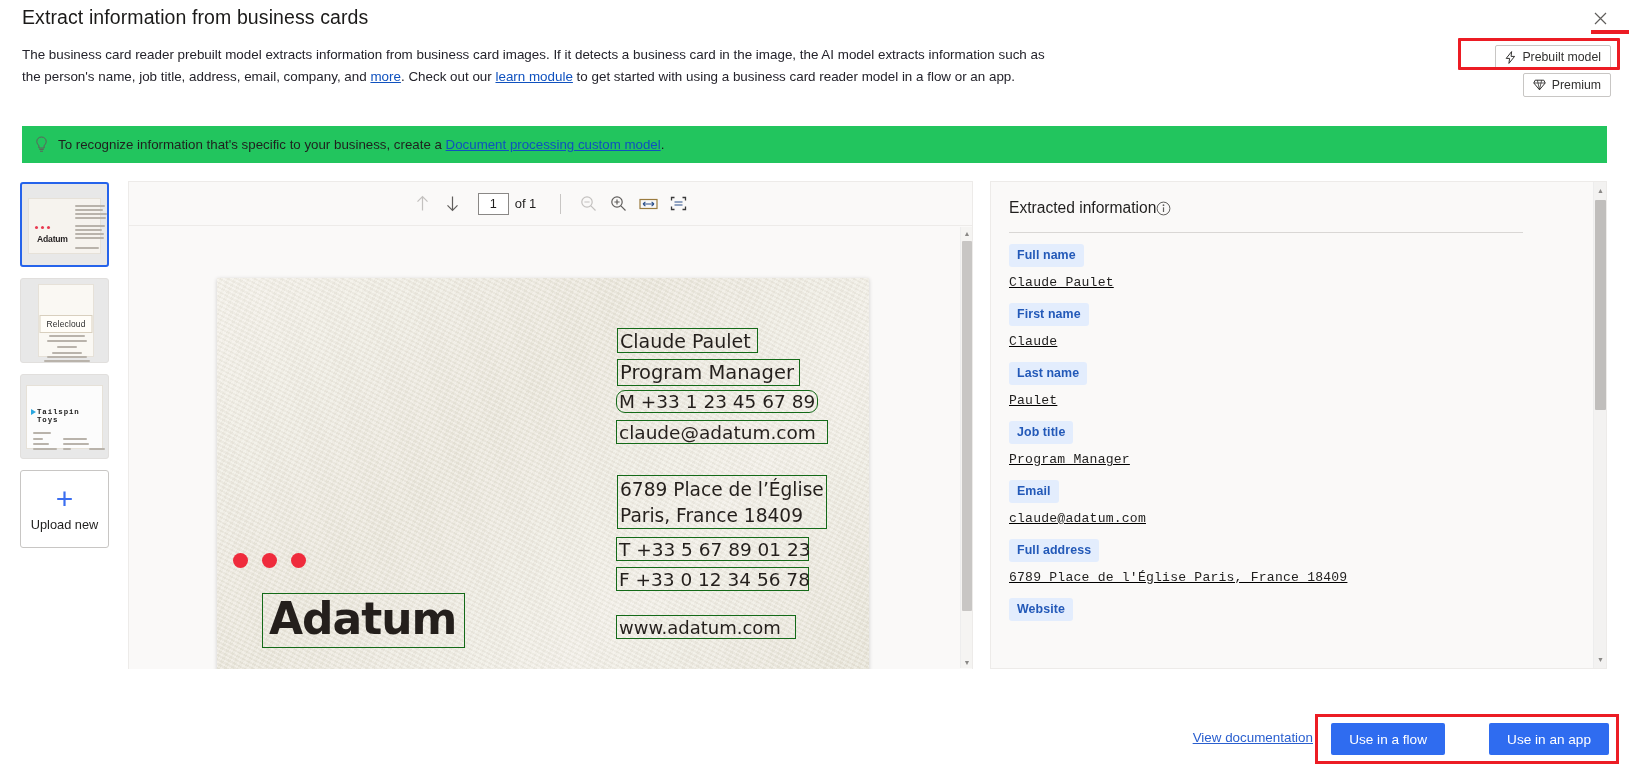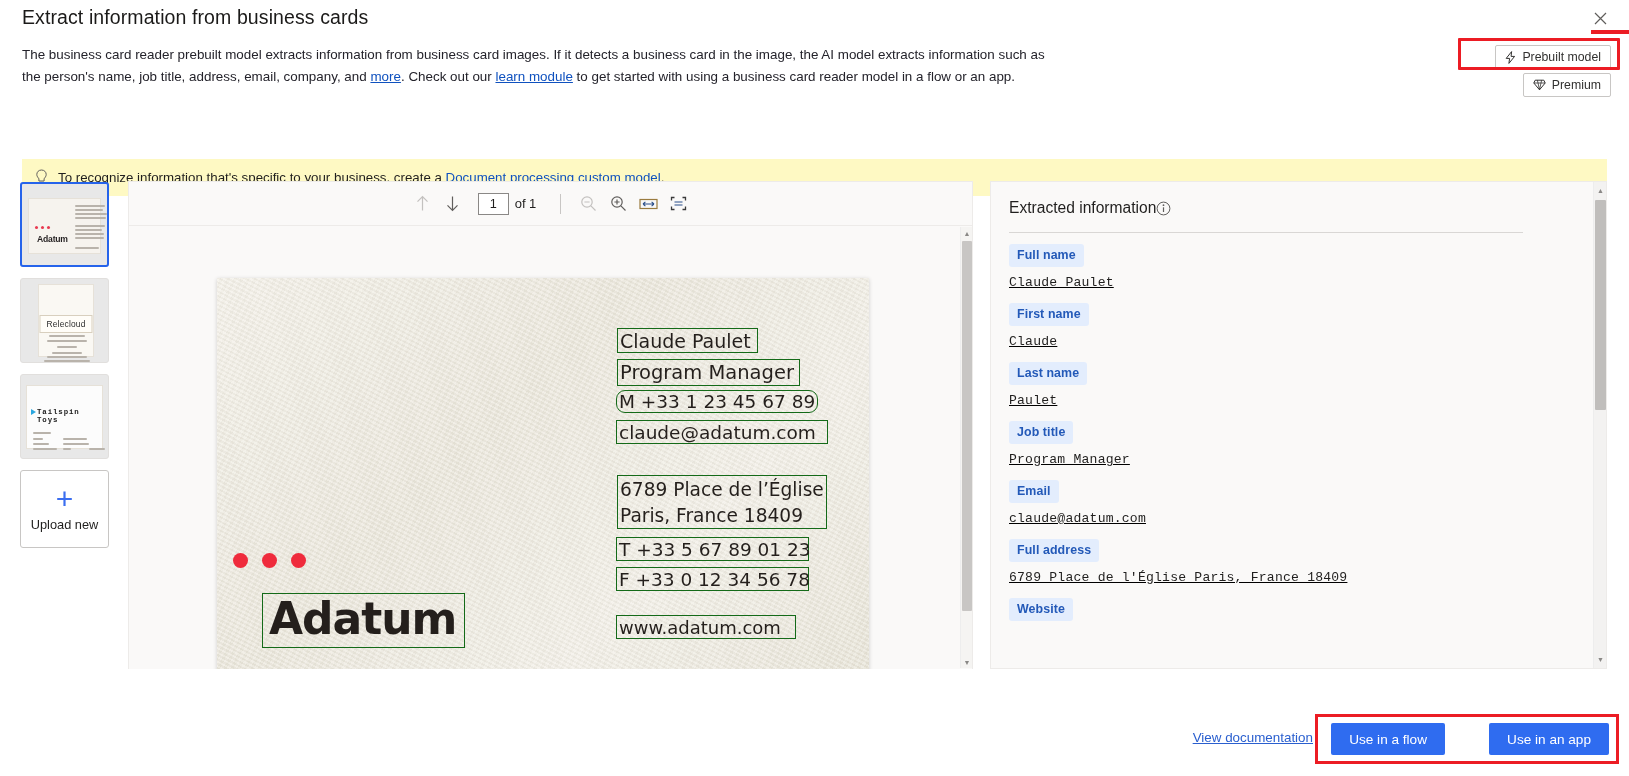--- a/index.html
+++ b/index.html
@@ -50,23 +50,23 @@
   }
   .red-top-strip {
     position: absolute; right: 0px; top: 30px; width: 38px; height: 4px;
     background: #ec1c24;
   }
 
   
   .banner {
     position: absolute; left: 22px; top: 126px;
     width: 1585px; height: 37px;
-    background: #fef9c3;
+    background: #22c55e;
     display: flex; align-items: center; padding-left: 13px; gap: 10px;
-    font-size: 13.3px; color: #201f1e; margin-top: 33px;
+    font-size: 13.3px; color: #201f1e;
   }
   .banner a { color: #0f51bf; text-decoration: underline; }
 
   
   .thumbs { position: absolute; left: 20px; top: 182px; width: 92px; }
   .thumb {
     width: 89px; height: 85px; margin-bottom: 11px;
     border: 1px solid #e1dfdd; border-radius: 3px;
     background: #e8e8e8; position: relative; overflow: hidden; cursor: pointer;
   }

